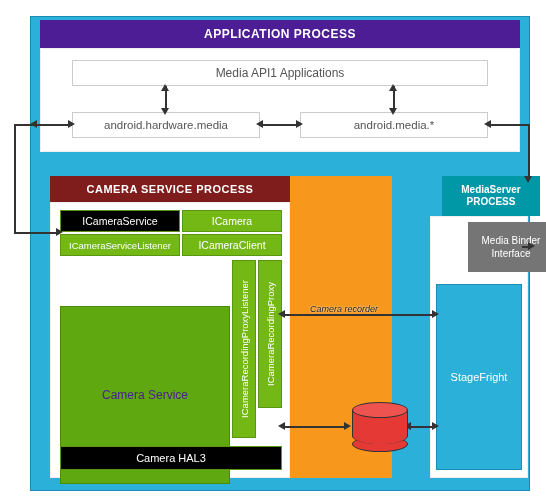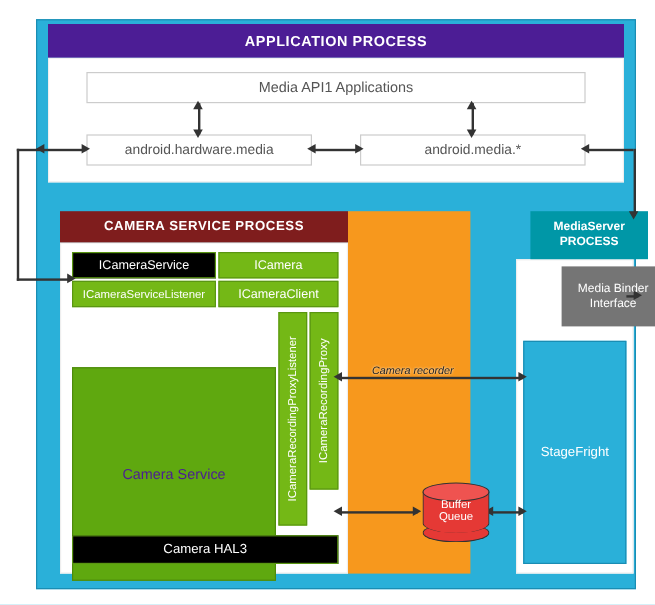--- a/index.html
+++ b/index.html
@@ -244,21 +244,20 @@
 
 <div class="ms-header">MediaServer PROCESS</div>
 <div class="ms-body"></div>
 <div class="mediabinder">Media Binder Interface</div>
 <div class="stagefright">StageFright</div>
 
 <div class="bufferq">
   <div class="cyl-bottom"></div>
   <div class="cyl-body"></div>
   <div class="cyl-top"></div>
-  <div class="cyl-label">Buffer Queue</div>
 </div>
 
 <div class="arrow av" style="left:14px; top:124px; height:110px;"></div>
 <div class="arrow ah" style="left:14px; top:124px; width:20px;"></div>
 <div class="arrow ah" style="left:14px; top:232px; width:46px;"></div>
 <div class="cap right" style="left:56px; top:228px;"></div>
 
 <div class="arrow ah" style="left:282px; top:314px; width:154px;"></div>
 <div class="cap left" style="left:278px; top:310px;"></div>
 <div class="cap right" style="left:432px; top:310px;"></div>

